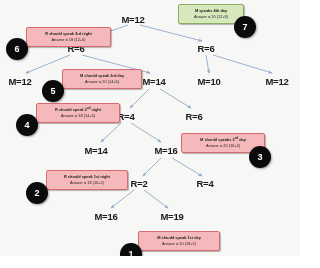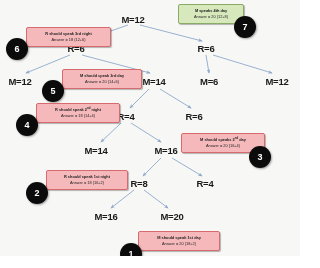--- a/index.html
+++ b/index.html
@@ -109,30 +109,30 @@
         <line x1="144" y1="190" x2="168" y2="208" stroke="#8ea9c9" stroke-width="0.9" marker-end="url(#ah)"></line>
       </g>
   </svg>
 
   <div id="node-layer">
       <div class="node" style="left: 133px; top: 19px;">M=12</div>
       <div class="node" style="left: 76px; top: 48px;">R=6</div>
       <div class="node" style="left: 206px; top: 48px;">R=6</div>
       <div class="node" style="left: 20px; top: 81px;">M=12</div>
       <div class="node" style="left: 154px; top: 81px;">M=14</div>
-      <div class="node" style="left: 209px; top: 81px;">M=6</div>
+      <div class="node" style="left: 209px; top: 81px;">M=10</div>
       <div class="node" style="left: 277px; top: 81px;">M=12</div>
       <div class="node" style="left: 126px; top: 116px;">R=4</div>
       <div class="node" style="left: 194px; top: 116px;">R=6</div>
       <div class="node" style="left: 96px; top: 150px;">M=14</div>
       <div class="node" style="left: 166px; top: 150px;">M=16</div>
-      <div class="node" style="left: 139px; top: 183px;">R=8</div>
+      <div class="node" style="left: 139px; top: 183px;">R=2</div>
       <div class="node" style="left: 205px; top: 183px;">R=4</div>
       <div class="node" style="left: 106px; top: 216px;">M=16</div>
-      <div class="node" style="left: 172px; top: 216px;">M=20</div>
+      <div class="node" style="left: 172px; top: 216px;">M=19</div>
     </div>
   <div id="callout-layer">
       <div class="callout green" style="left: 178px; top: 4px; width: 66px; height: 20px;">
         <div class="line1">M speaks 4th day</div>
         <div class="line2">Answer = 20 (12+8)</div>
       </div>
       <div class="badge" style="left: 234px; top: 16px; background: rgb(11, 11, 11);">7</div>
       <div class="callout pink" style="left: 26px; top: 27px; width: 85px; height: 20px;">
         <div class="line1">R should speak 3rd night</div>
         <div class="line2">Answer = 18 (12+6)</div>

